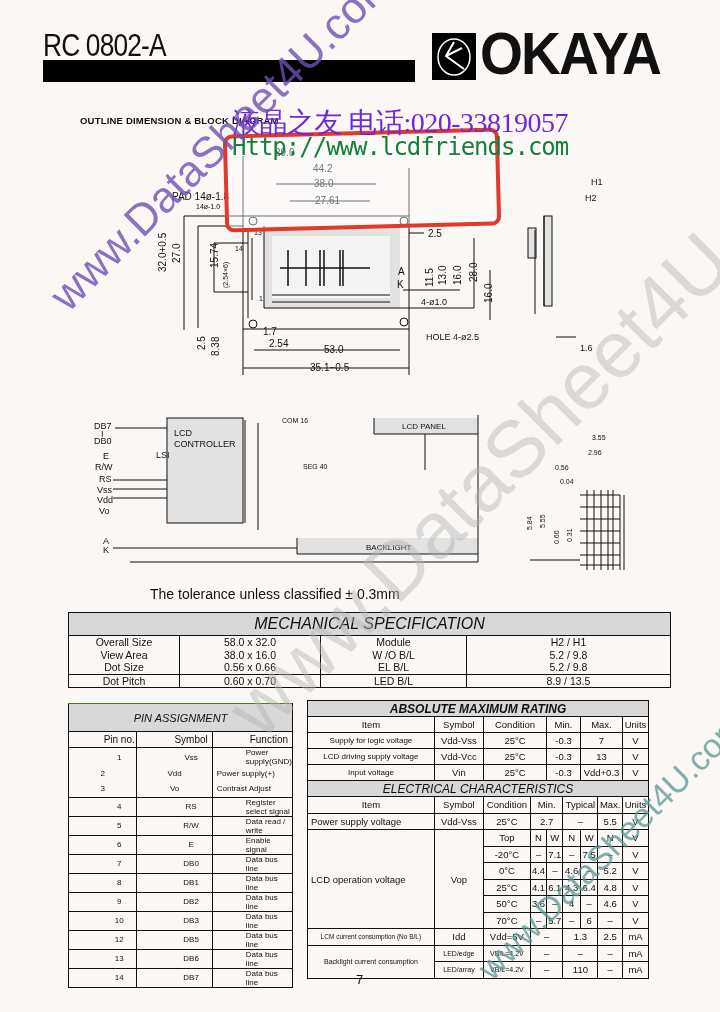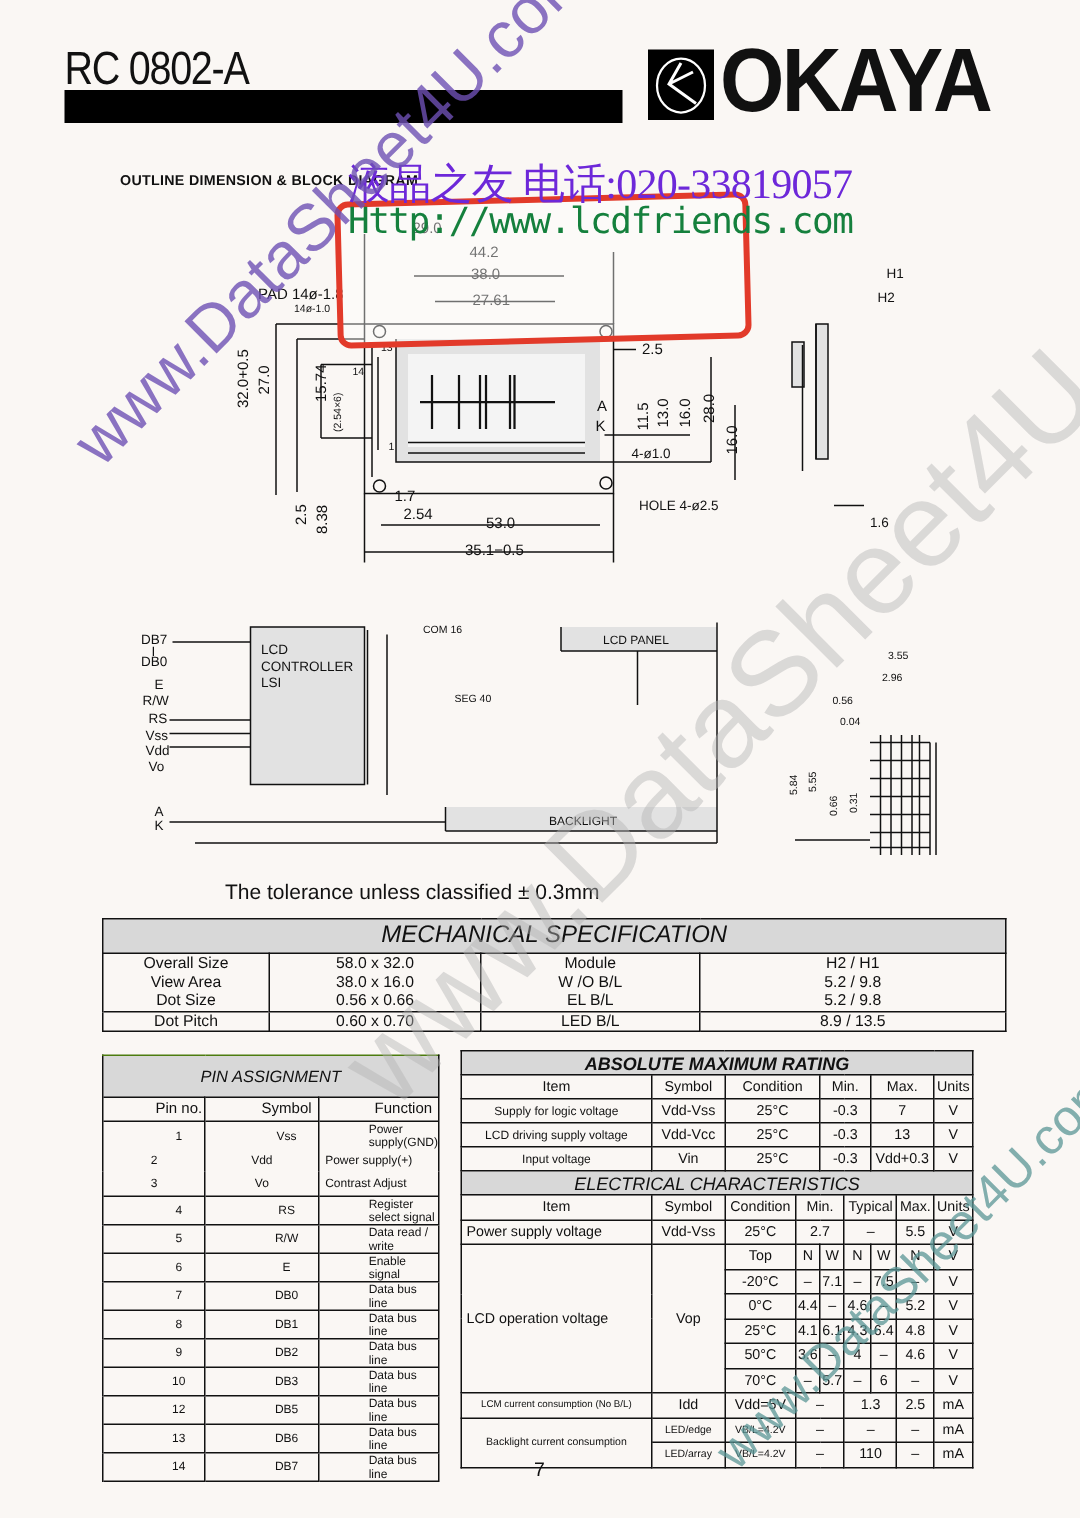--- a/index.html
+++ b/index.html
@@ -172,21 +172,21 @@
 <div class="abs block-label" style="left:101px;top:429px">I</div>
 <div class="abs block-label" style="left:94px;top:436px">DB0</div>
 <div class="abs block-label" style="left:103px;top:451px">E</div>
 <div class="abs block-label" style="left:95px;top:462px">R/W</div>
 <div class="abs block-label" style="left:99px;top:474px">RS</div>
 <div class="abs block-label" style="left:97px;top:485px">Vss</div>
 <div class="abs block-label" style="left:97px;top:495px">Vdd</div>
 <div class="abs block-label" style="left:99px;top:506px">Vo</div>
 <div class="abs block-label" style="left:174px;top:428px">LCD</div>
 <div class="abs block-label" style="left:174px;top:439px">CONTROLLER</div>
-<div class="abs block-label" style="left:174px;top:450px">LSI</div>
+<div class="abs block-label" style="left:156px;top:450px">LSI</div>
 <div class="abs block-label" style="left:282px;top:417px;font-size:7px">COM 16</div>
 <div class="abs block-label" style="left:303px;top:463px;font-size:7px">SEG 40</div>
 <div class="abs block-label" style="left:402px;top:422px;font-size:8px">LCD PANEL</div>
 <div class="abs block-label" style="left:366px;top:543px;font-size:8px">BACKLIGHT</div>
 <div class="abs block-label" style="left:103px;top:536px">A</div>
 <div class="abs block-label" style="left:103px;top:545px">K</div>
 
 <svg class="abs" style="left:500px;top:420px" width="140" height="150">
   <g stroke="#111" stroke-width="1" fill="none">
     <line x1="80" y1="75" x2="120" y2="75"></line>

